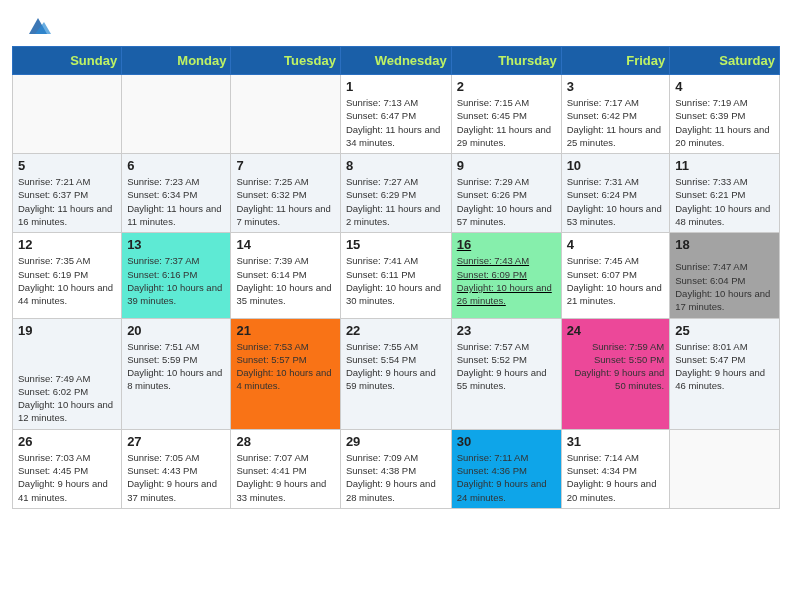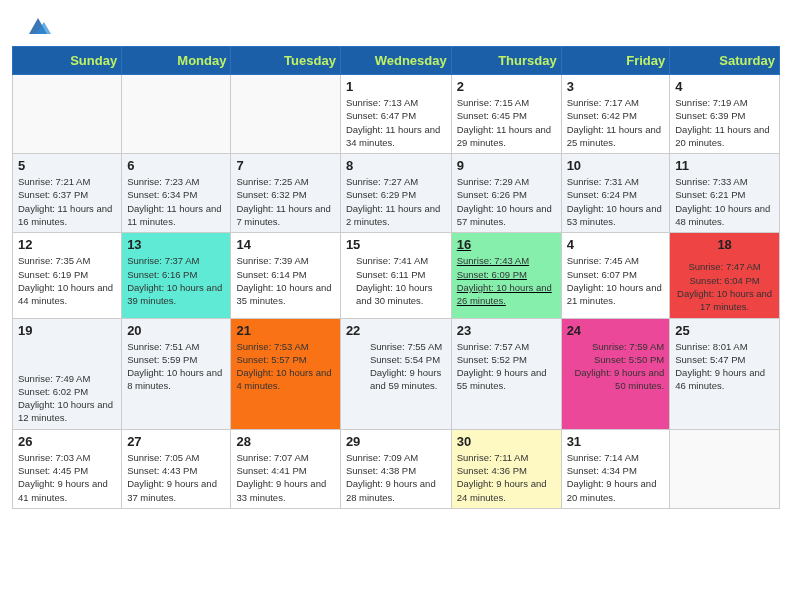--- a/index.html
+++ b/index.html
@@ -210,37 +210,37 @@
 Daylight: 10 hours and 39 minutes.</div>
           </td>
           <td style="background: rgb(255, 255, 255);">
             <span class="day-num">14</span>
             <div class="day-detail" style="white-space: pre-line;">Sunrise: 7:39 AM
 Sunset: 6:14 PM
 Daylight: 10 hours and 35 minutes.</div>
           </td>
           <td style="background: rgb(255, 255, 255);">
             <span class="day-num">15</span>
-            <div class="day-detail" style="white-space: pre-line; margin-left: 10px;">Sunrise: 7:41 AM
+            <div class="day-detail" style="white-space: pre-line;">Sunrise: 7:41 AM
 Sunset: 6:11 PM
 Daylight: 10 hours and 30 minutes.</div>
           </td>
           <td style="background: #86efac; text-decoration: underline;">
             <span class="day-num">16</span>
             <div class="day-detail" style="white-space: pre-line;">Sunrise: 7:43 AM
 Sunset: 6:09 PM
 Daylight: 10 hours and 26 minutes.</div>
           </td>
           <td style="background: rgb(255, 255, 255);">
             <span class="day-num">4</span>
             <div class="day-detail" style="white-space: pre-line;">Sunrise: 7:45 AM
 Sunset: 6:07 PM
 Daylight: 10 hours and 21 minutes.</div>
           </td>
-          <td style="background: #ef4444; text-align: center;">
+          <td style="background: #a3a3a3;">
             <span class="day-num">18</span>
             <div class="day-detail" style="white-space: pre-line; margin-top: 8px;">Sunrise: 7:47 AM
 Sunset: 6:04 PM
 Daylight: 10 hours and 17 minutes.</div>
           </td>
         </tr>
         <tr class="row-even">
           <td style="background: rgb(240, 244, 248);">
             <span class="day-num">19</span>
             <div class="day-detail" style="white-space: pre-line; margin-top: 34px;">Sunrise: 7:49 AM
@@ -254,21 +254,21 @@
 Daylight: 10 hours and 8 minutes.</div>
           </td>
           <td style="background: #f97316;">
             <span class="day-num">21</span>
             <div class="day-detail" style="white-space: pre-line;">Sunrise: 7:53 AM
 Sunset: 5:57 PM
 Daylight: 10 hours and 4 minutes.</div>
           </td>
           <td style="background: rgb(240, 244, 248);">
             <span class="day-num">22</span>
-            <div class="day-detail" style="white-space: pre-line; margin-left: 24px;">Sunrise: 7:55 AM
+            <div class="day-detail" style="white-space: pre-line;">Sunrise: 7:55 AM
 Sunset: 5:54 PM
 Daylight: 9 hours and 59 minutes.</div>
           </td>
           <td style="background: rgb(240, 244, 248);">
             <span class="day-num">23</span>
             <div class="day-detail" style="white-space: pre-line;">Sunrise: 7:57 AM
 Sunset: 5:52 PM
 Daylight: 9 hours and 55 minutes.</div>
           </td>
           <td style="background: #ec4899;">
@@ -302,21 +302,21 @@
             <div class="day-detail" style="white-space: pre-line;">Sunrise: 7:07 AM
 Sunset: 4:41 PM
 Daylight: 9 hours and 33 minutes.</div>
           </td>
           <td style="background: rgb(255, 255, 255);">
             <span class="day-num">29</span>
             <div class="day-detail" style="white-space: pre-line;">Sunrise: 7:09 AM
 Sunset: 4:38 PM
 Daylight: 9 hours and 28 minutes.</div>
           </td>
-          <td style="background: #fef9c3;">
+          <td style="background: #0ea5e9;">
             <span class="day-num">30</span>
             <div class="day-detail" style="white-space: pre-line;">Sunrise: 7:11 AM
 Sunset: 4:36 PM
 Daylight: 9 hours and 24 minutes.</div>
           </td>
           <td style="background: rgb(255, 255, 255);">
             <span class="day-num">31</span>
             <div class="day-detail" style="white-space: pre-line;">Sunrise: 7:14 AM
 Sunset: 4:34 PM
 Daylight: 9 hours and 20 minutes.</div>

